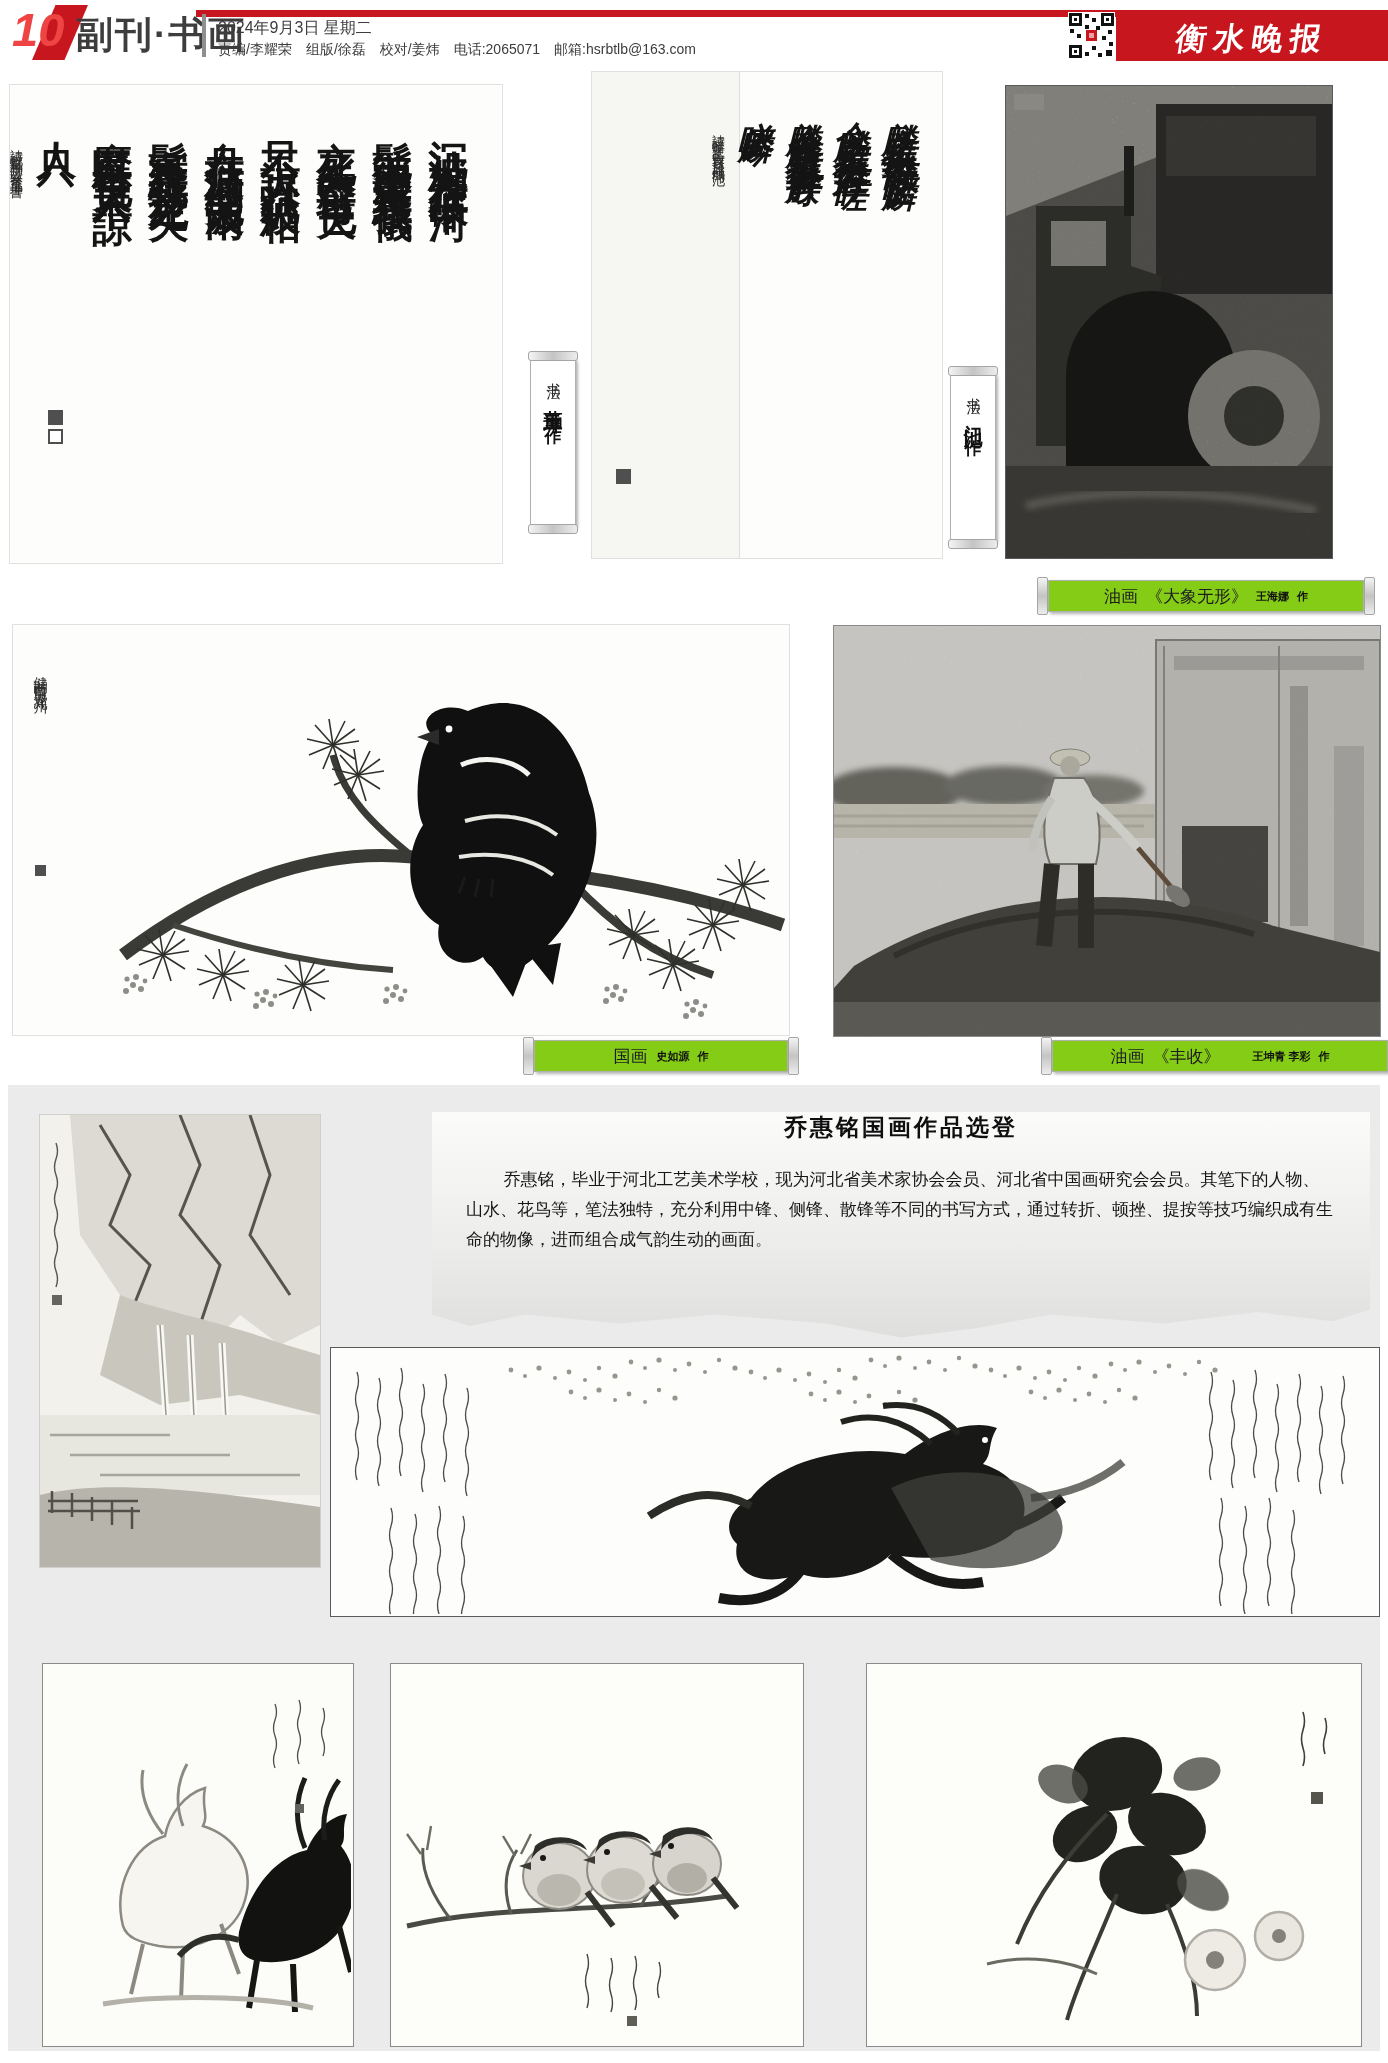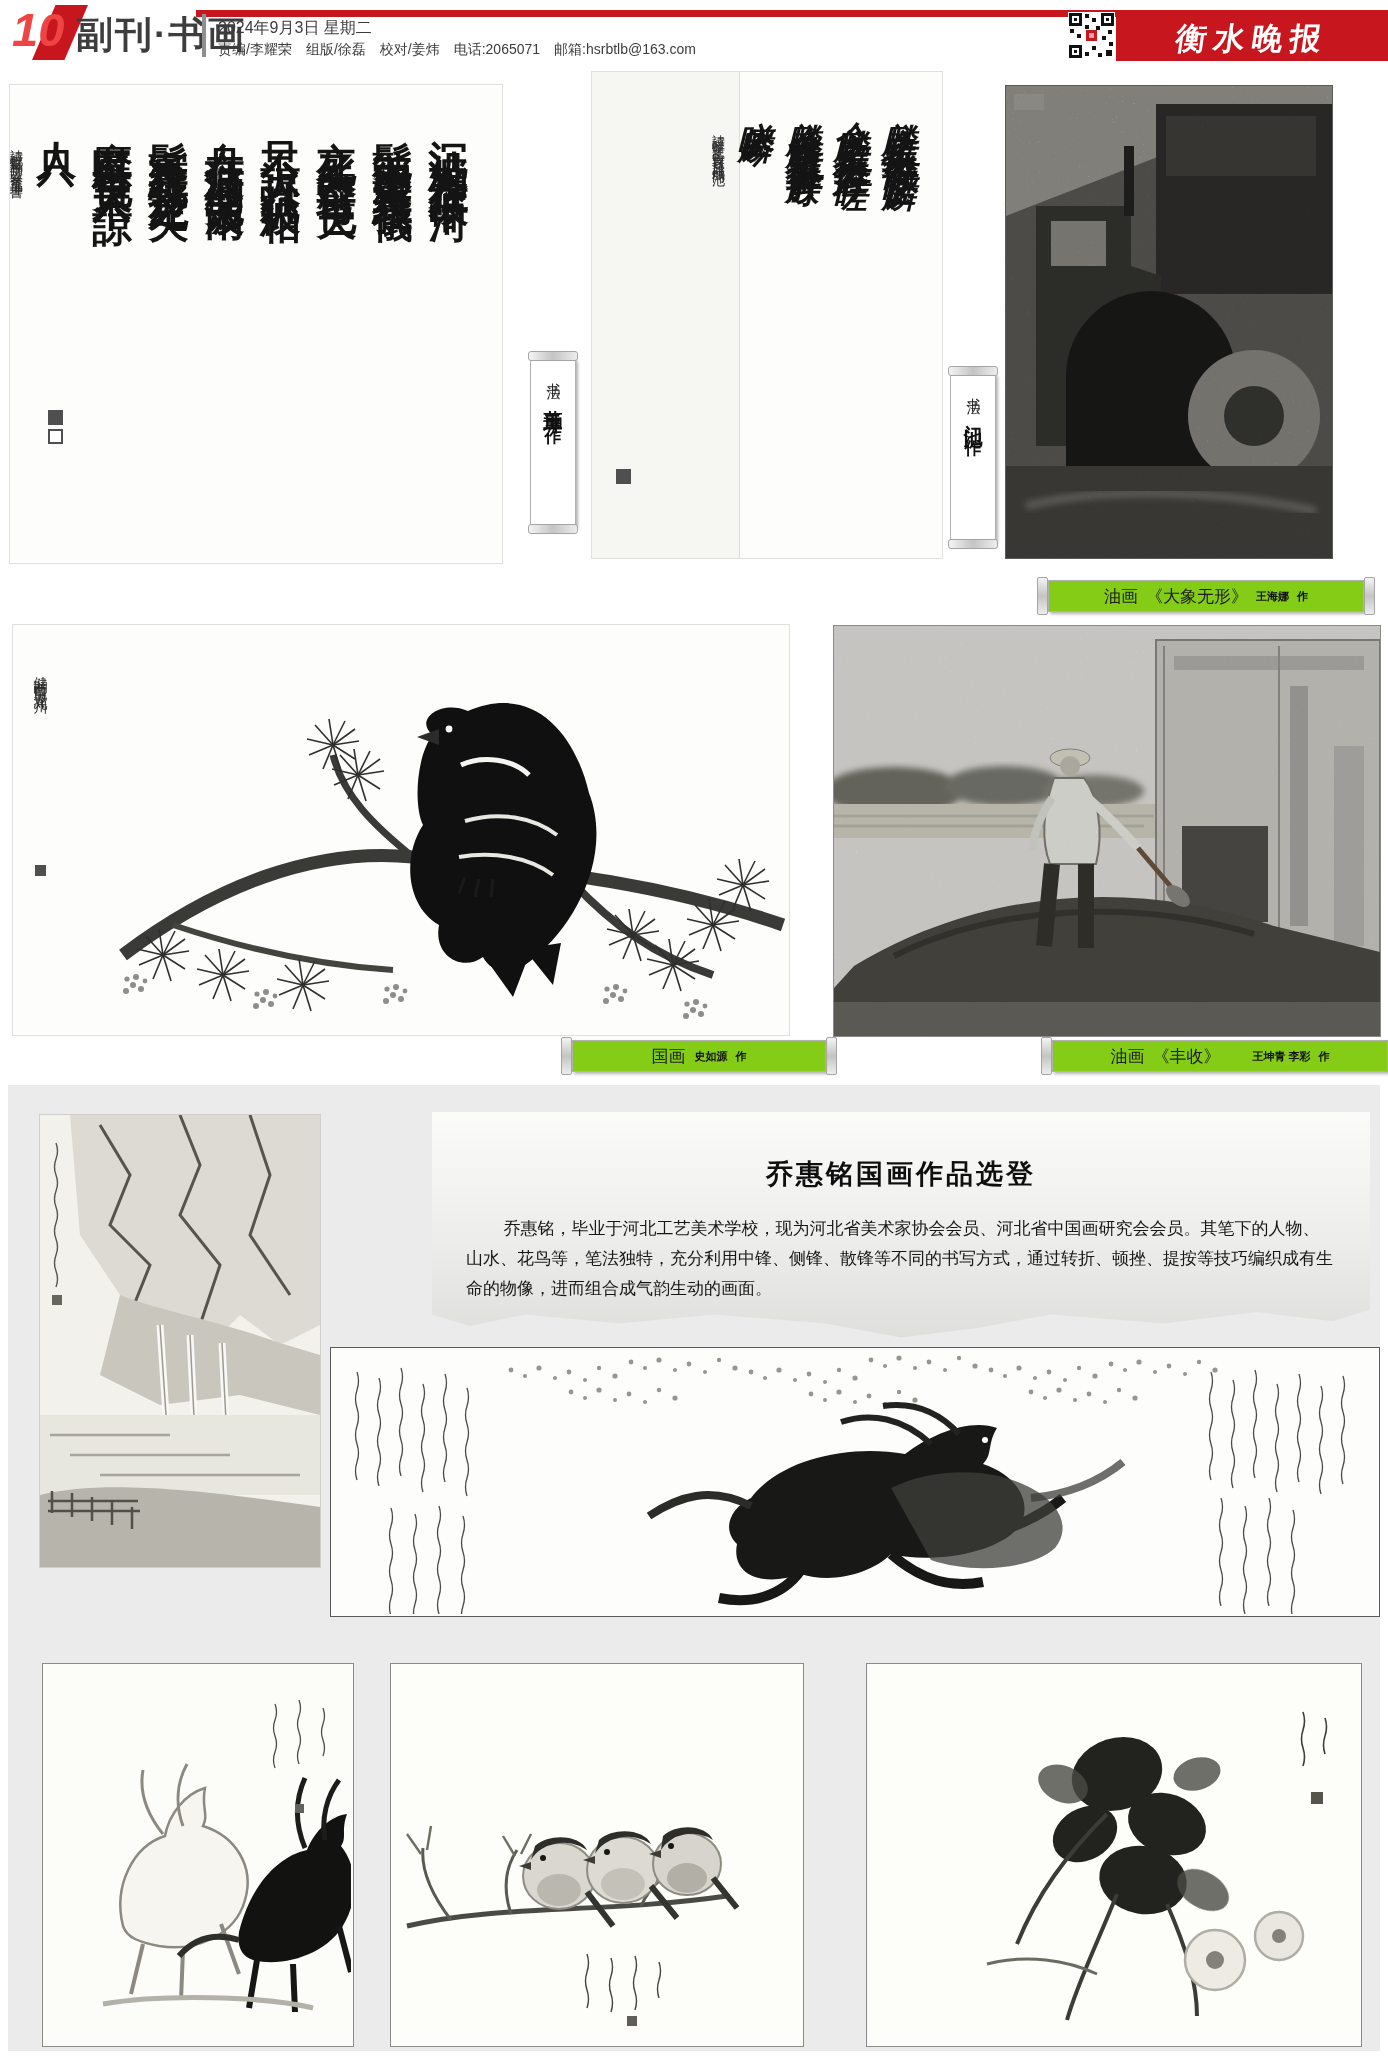--- a/index.html
+++ b/index.html
@@ -61,22 +61,22 @@
 
   
   .inscription{writing-mode:vertical-rl;text-orientation:upright;font-family:"Liberation Serif",serif;
        font-size:14px;letter-spacing:4px;color:#2b2b2b;}
 
   
   .gray-panel{left:8px;top:1085px;width:1372px;height:966px;background:#ebebeb;}
   .feature-box{left:432px;top:1112px;width:938px;height:230px;
        background:linear-gradient(180deg,#fbfbfa,#ededec 55%,#dededd);
        clip-path:polygon(0 0,100% 0,100% 86%,96% 91%,88% 87%,78% 92%,66% 88%,58% 94%,50% 98%,42% 92%,30% 88%,20% 92%,10% 88%,4% 93%,0 88%);}
-  .feature-title{text-align:center;font-size:27px;font-weight:bold;letter-spacing:3px;color:#0f0f0f;
-       padding-top:44px;}
+  .feature-title{text-align:center;font-size:23px;font-weight:bold;letter-spacing:3px;color:#0f0f0f;
+       }
   .feature-body{margin:22px 34px 18px 34px;font-family:"Liberation Serif",serif;font-size:17px;
        line-height:1.75;color:#161616;text-indent:2.2em;}
 
   .framed{border:1px solid #5a5a5a;}
   .thin-frame{border:1px solid #8a8a8a;}
 </style>
 </head>
 <body>
 
 <div class="abs red-bar"></div>
@@ -249,21 +249,21 @@
     <circle cx="436" cy="104" r="3.4" fill="#fff"></circle>
     <path d="M448,140 C470,130 500,134 516,150" stroke="#f4f4f0" stroke-width="5" fill="none"></path>
     <path d="M452,196 C486,186 520,192 544,210 M446,232 C480,226 516,232 540,250" stroke="#e8e8e2" stroke-width="4" fill="none"></path>
     <path d="M452,252 L446,268 M466,254 L462,272 M480,254 L478,272" stroke="#1a1a18" stroke-width="3"></path>
   </svg>
   <div class="inscription" style="position:absolute;left:18px;top:40px;height:180px;">健翮西風遨九州</div>
   <div style="position:absolute;left:22px;top:236px;">
     <div class="seal" style="width:11px;height:11px;"></div>
   </div>
 </div>
-<div class="abs caption" style="left:572px;top:1040px;width:228px;">
+<div class="abs caption" style="left:534px;top:1040px;width:228px;">
   <span class="cap-kai">国画</span>
   <span class="cap-name" style="margin-left:1px;">史如源</span>
   <span class="cap-name">作</span>
 </div>
 
 <div class="abs thin-frame" style="left:833px;top:625px;width:546px;height:410px;">
   <svg width="546" height="410" viewBox="0 0 546 410">
     <rect width="546" height="410" fill="#e9e8e3"></rect>
     <g filter="url(#soft)">
       <ellipse cx="60" cy="165" rx="70" ry="24" fill="#74746c"></ellipse>

